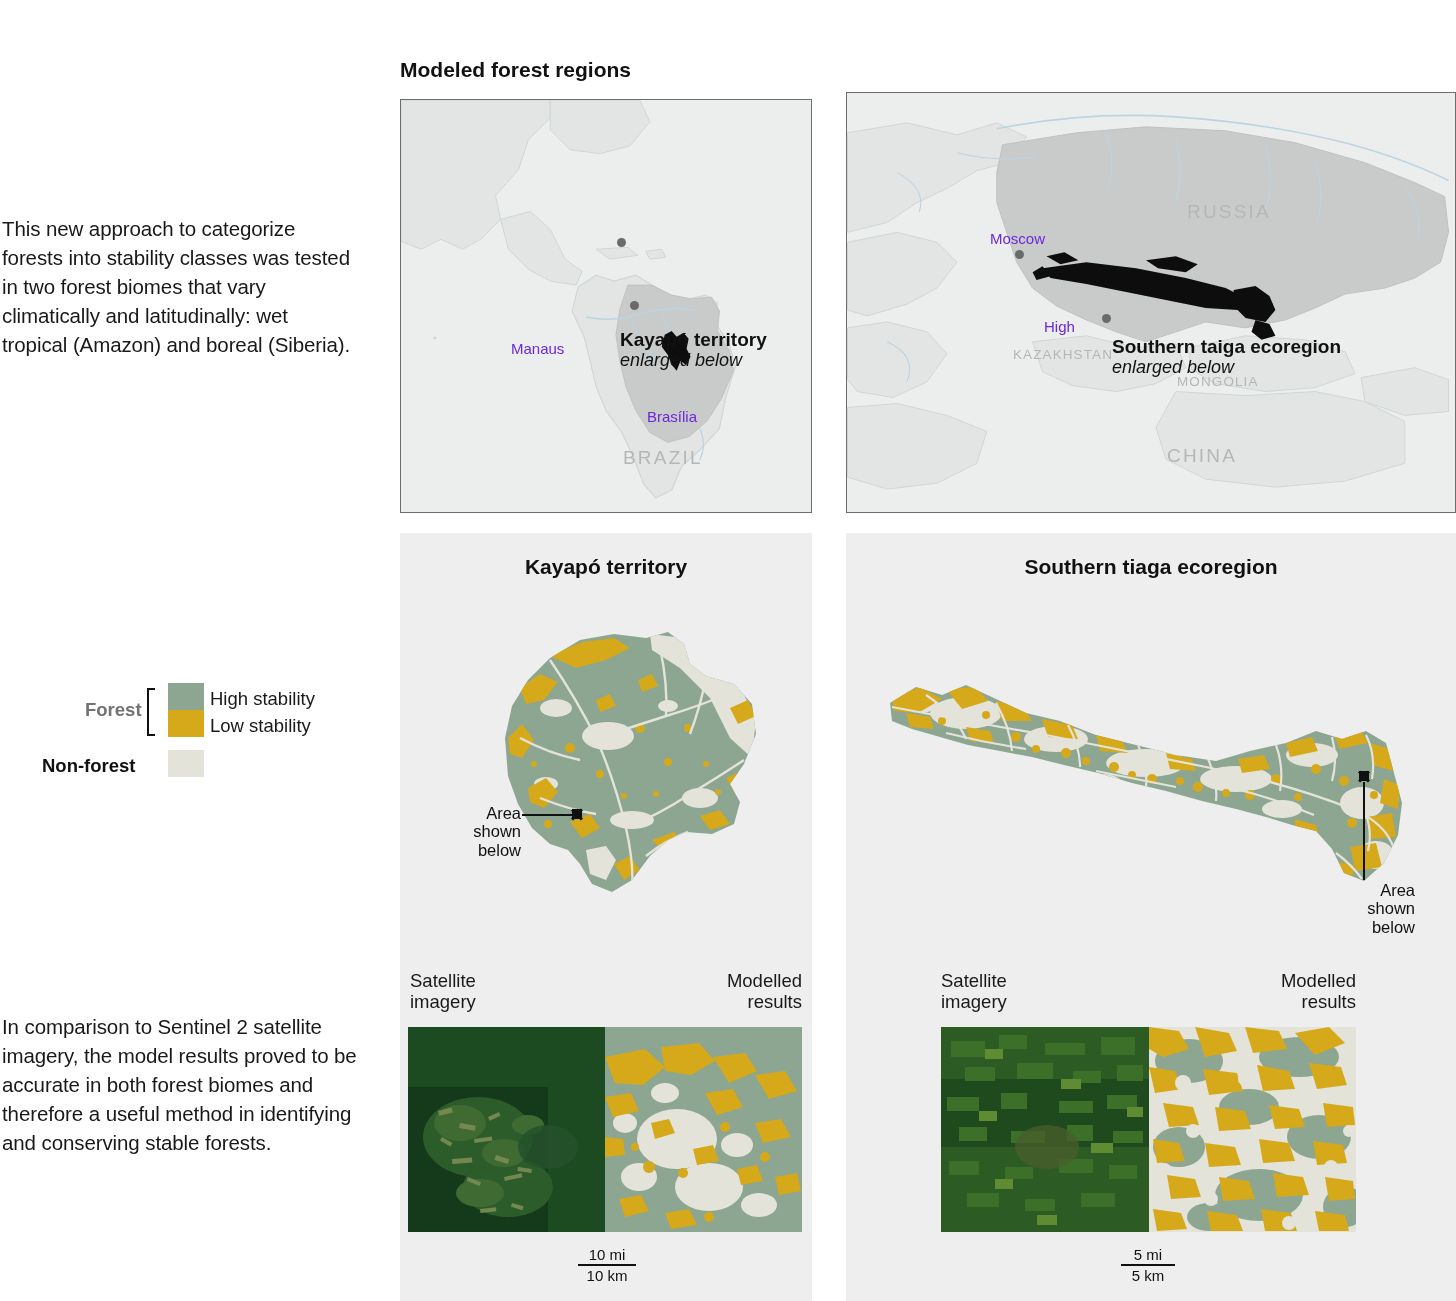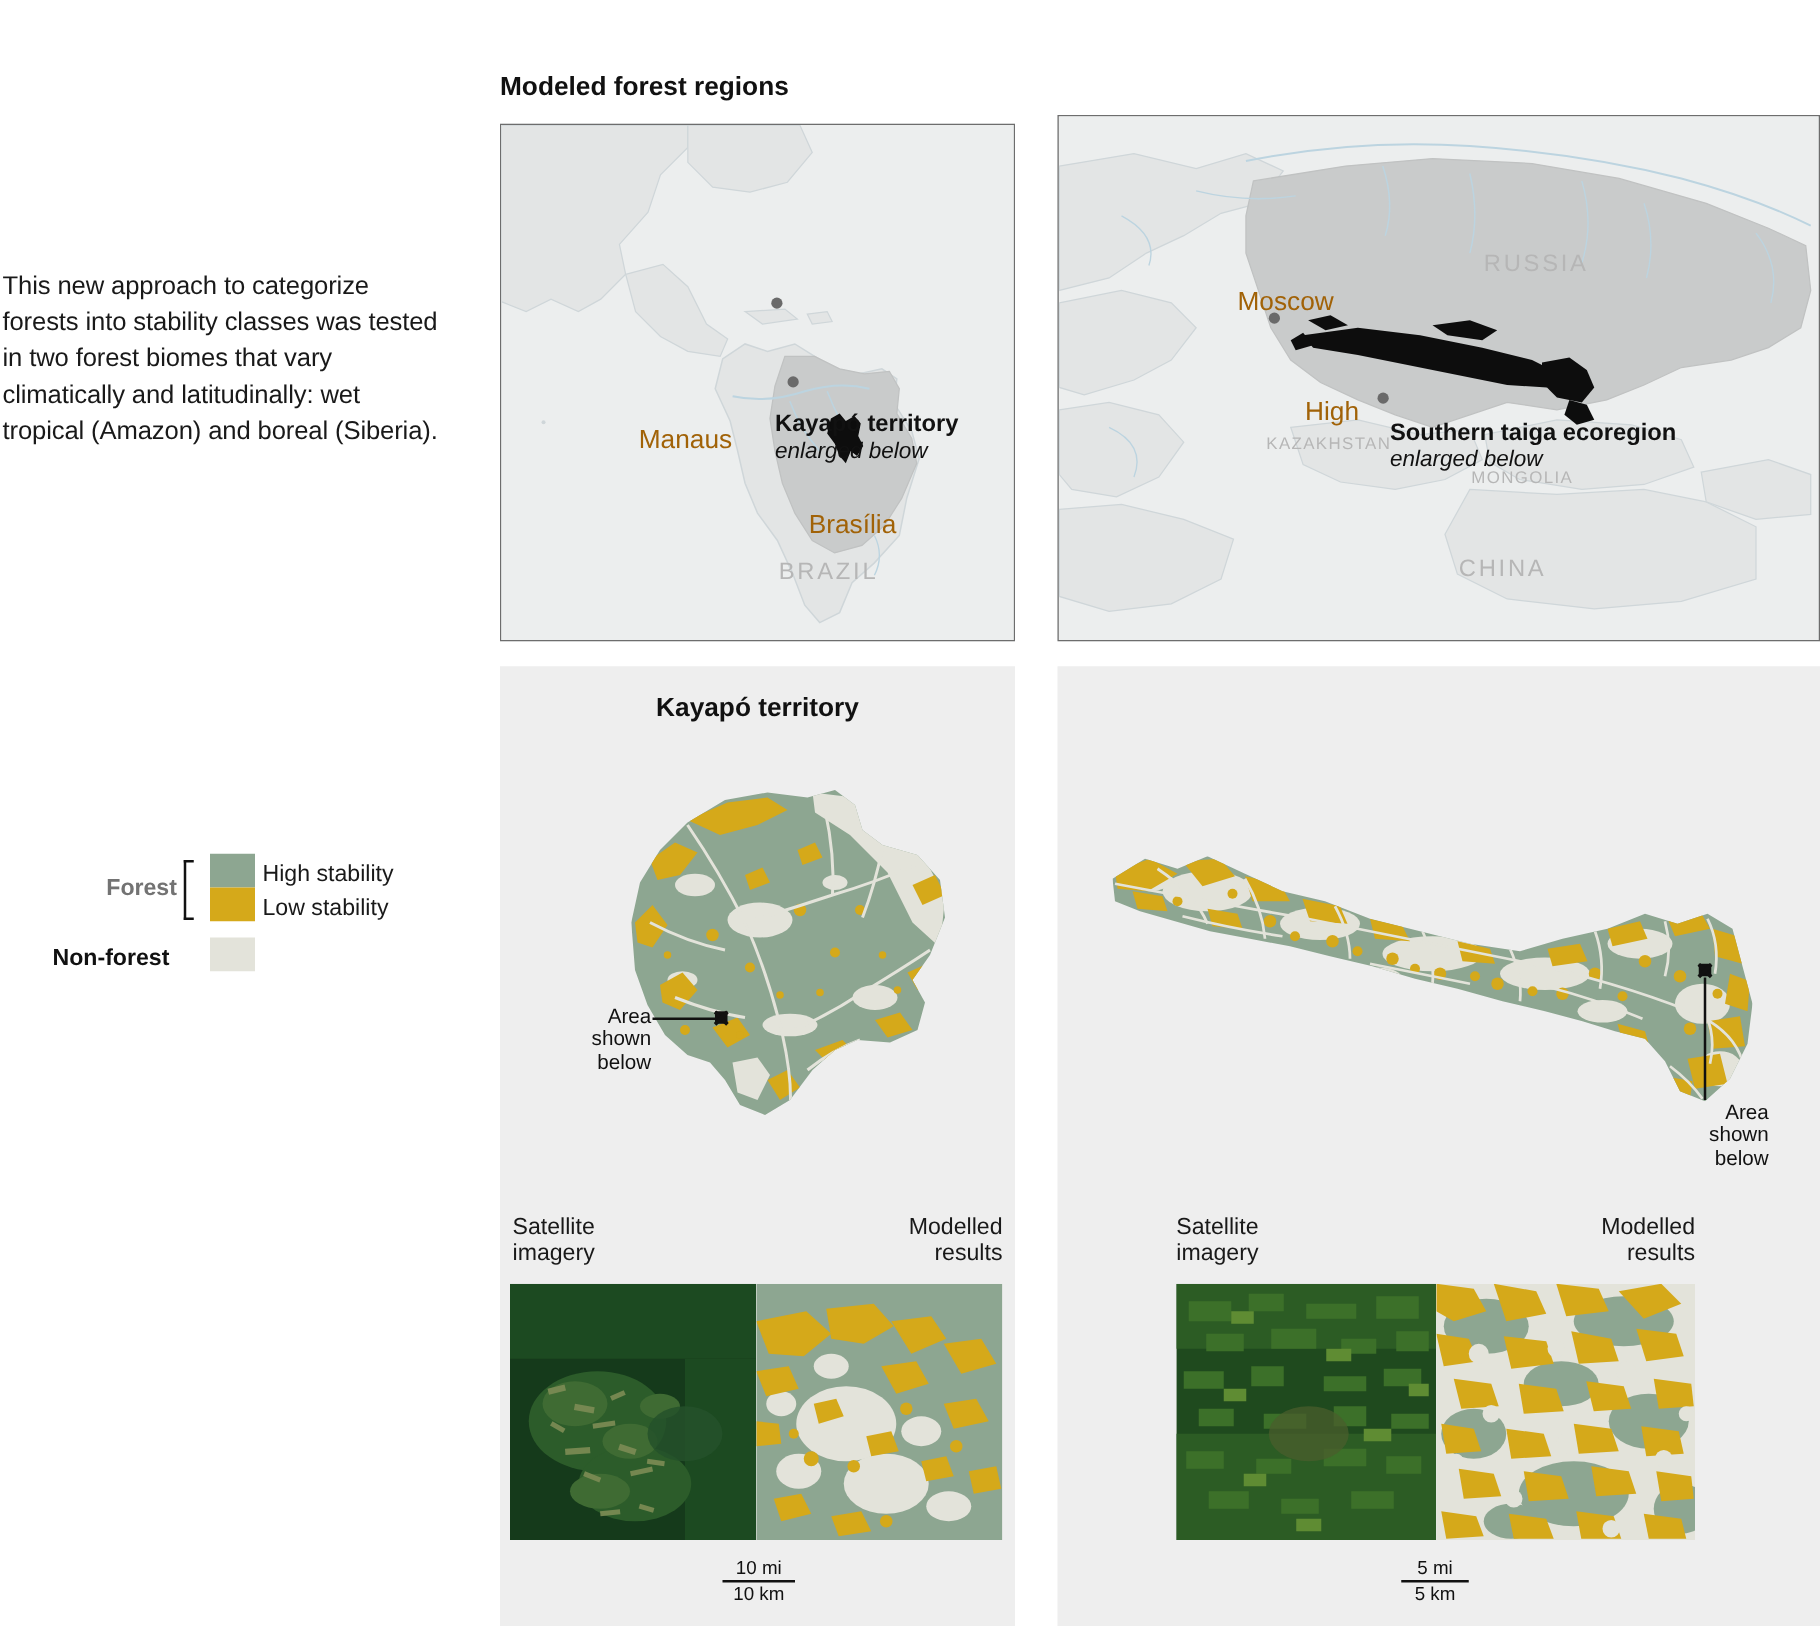--- a/index.html
+++ b/index.html
@@ -50,22 +50,22 @@
   .locator svg { display: block; width: 100%; height: 100%; }
 
   .city-dot {
     position: absolute;
     width: 9px; height: 9px;
     background: #6a6a6a;
     border-radius: 50%;
   }
   .city-label {
     position: absolute;
-    font-size: 21px;
-    color: #a16207;
+    font-size: 15px;
+    color: #6d28d9;
   }
   .country-label {
     position: absolute;
     font-size: 19px;
     color: #b6b6b6;
     letter-spacing: 2.2px;
   }
   .country-label.small { font-size: 13.5px; letter-spacing: 1.1px; }
   .region-callout {
     position: absolute;
@@ -162,20 +162,21 @@
     height: 2px; background: #111; width: 100%;
   }
   .scalebar .lbl { padding: 1px 0; }
 </style>
 </head>
 <body>
 
 <div id="page">
 
   <div class="body-text" id="intro-text">This new approach to categorize forests into stability classes was tested in two forest biomes that vary climatically and latitudinally: wet tropical (Amazon) and boreal (Siberia).</div>
+  <div class="body-text" id="conclusion-text">In comparison to Sentinel 2 satellite imagery, the model results proved to be accurate in both forest biomes and therefore a useful method in identifying and conserving stable forests.</div>
 
   <div id="section-title">Modeled forest regions</div>
 
   <div class="locator" id="locator-amazon">
     <svg viewBox="0 0 412 414">
       <rect x="0" y="0" width="412" height="414" fill="#eceeee"></rect>
 
       <path d="M0,0 L150,0 L150,18 L128,40 L118,70 L95,96 L100,120 L80,140 L62,150 L40,140 L20,150 L0,142 Z" fill="#e3e5e5" stroke="#cfd6d9" stroke-width="1"></path>
       <path d="M150,0 L240,0 L250,22 L230,46 L200,54 L170,50 L150,30 Z" fill="#e3e5e5" stroke="#cfd6d9" stroke-width="1"></path>
       <path d="M100,120 L130,112 L150,130 L165,160 L182,172 L176,186 L150,182 L128,170 L108,150 Z" fill="#e3e5e5" stroke="#cfd6d9" stroke-width="1"></path>
@@ -439,20 +440,21 @@
     </div>
 
     <div class="scalebar" style="left:178px; top:712px; width:58px;">
       <div class="lbl">10 mi</div>
       <div class="rule"></div>
       <div class="lbl">10 km</div>
     </div>
   </div>
 
   <div class="result-panel" id="panel-taiga">
+    <div class="panel-title">Southern tiaga ecoregion</div>
 
     <svg width="610" height="330" viewBox="0 0 610 330" style="position:absolute; left:0; top:70px;">
       <defs>
         <clipPath id="clipTaiga">
           <path d="M44,100 L70,84 L96,92 L120,82 L150,96 L180,110 L214,118 L250,132
                    L290,142 L330,152 L370,158 L404,148 L440,140 L470,128 L496,136
                    L520,128 L540,140 L548,170 L556,200 L552,232 L538,260 L518,278
                    L498,270 L486,246 L470,228 L446,222 L420,214 L390,206 L356,198
                    L320,188 L286,180 L252,170 L218,162 L186,154 L154,148 L122,142
                    L94,134 L66,126 L46,118 Z"></path>

